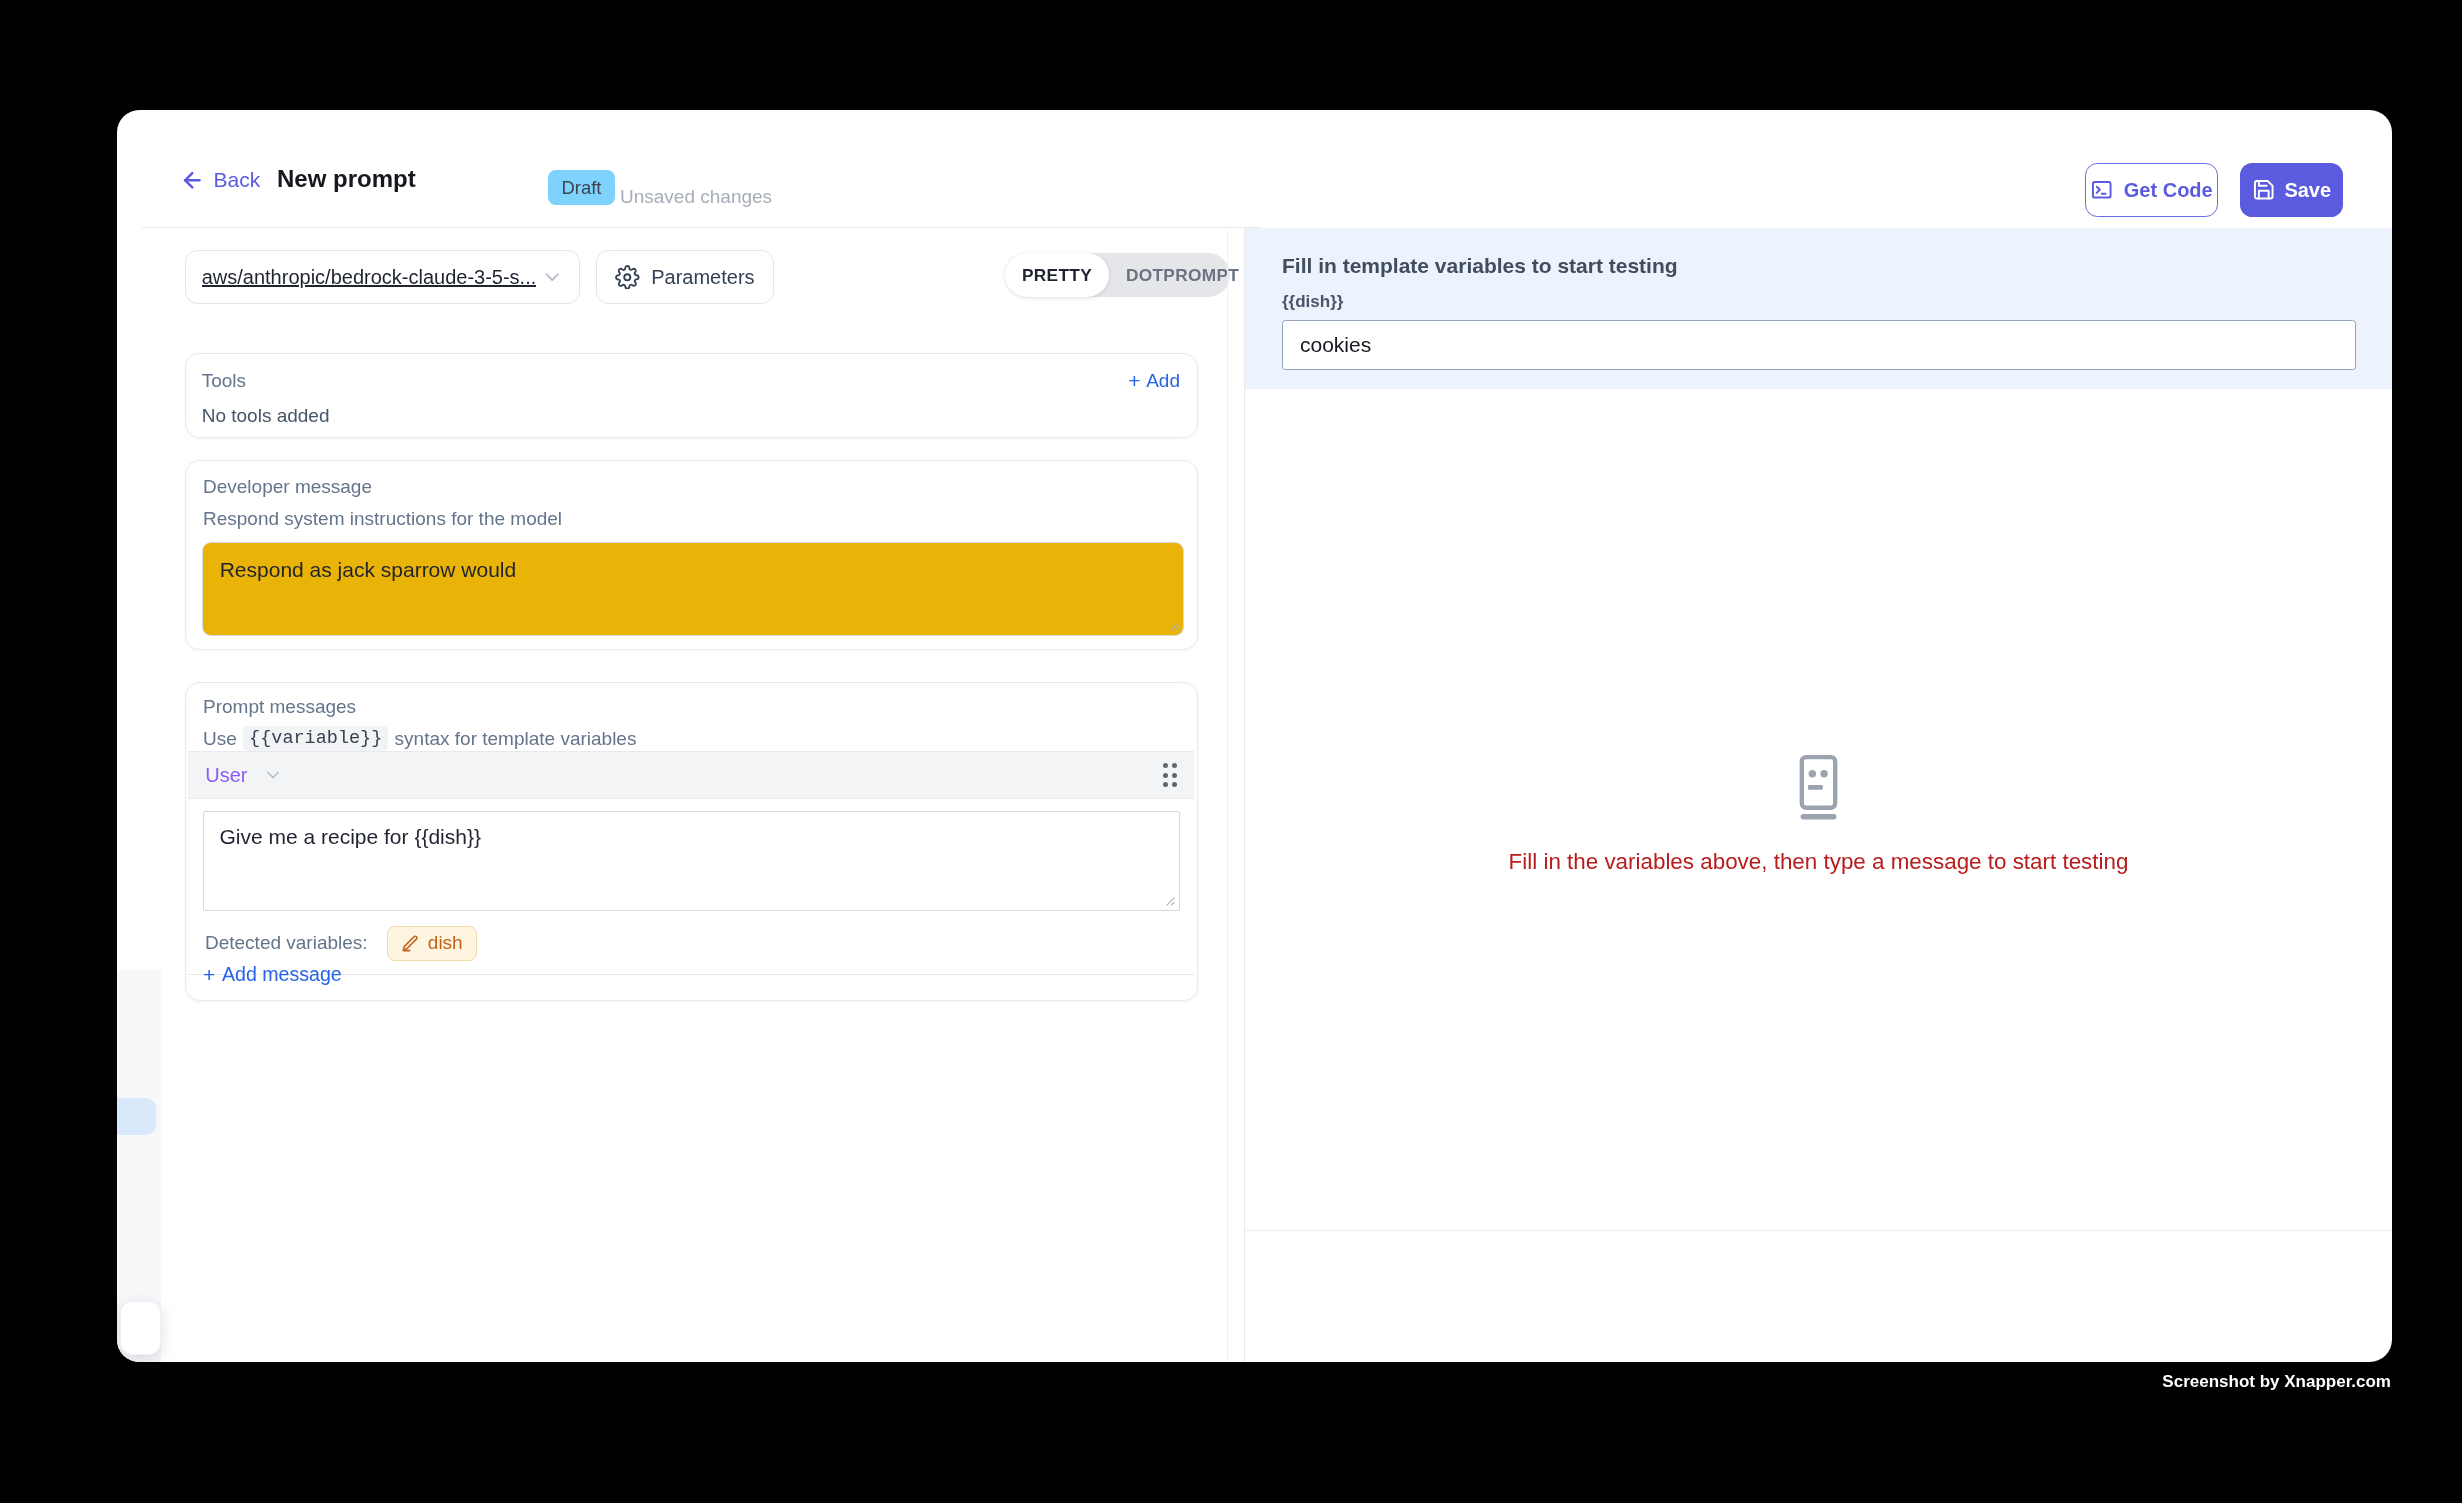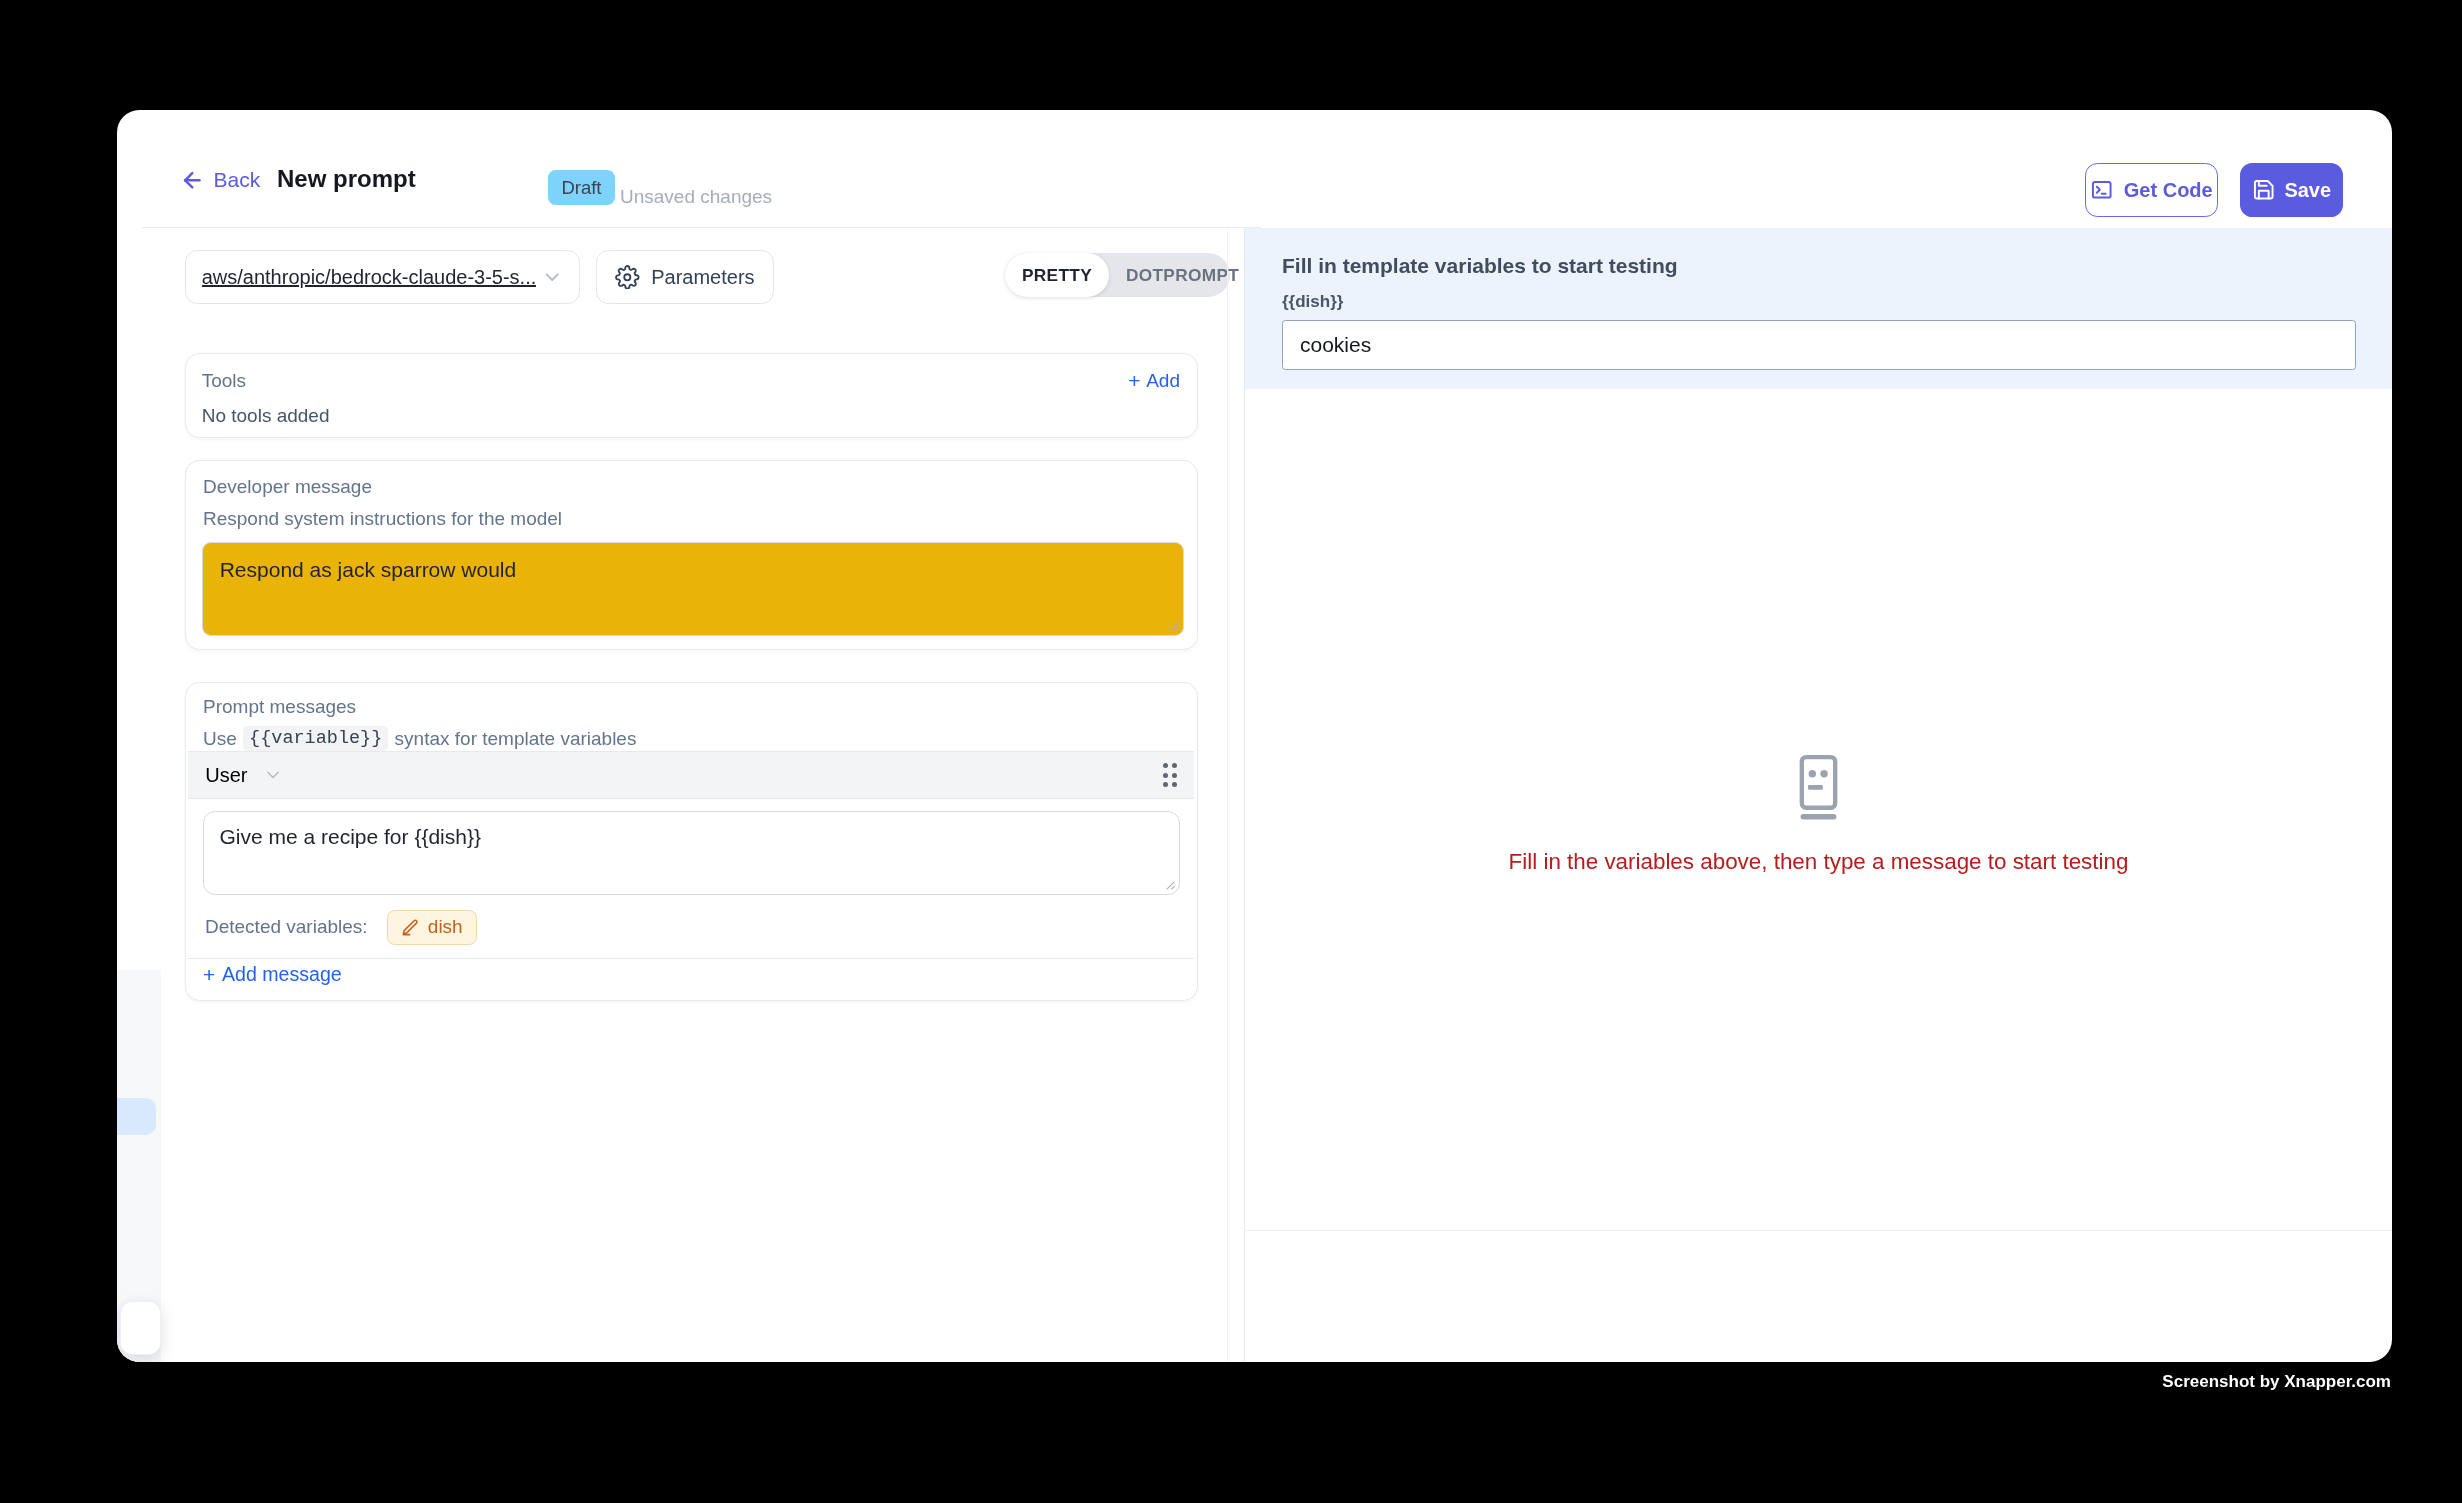--- a/index.html
+++ b/index.html
@@ -62,25 +62,25 @@
   .dev-desc { position:absolute; left:17px; top:47px; font-size:19px; color:#64748b; }
   .dev-textarea { position:absolute; left:15.7px; top:81px; width:982px; height:94px; border:1.1px solid #d6dade;
     border-radius:9px; background:#eab308; font-size:21px; color:#1f2430; padding:13.4px 17px; line-height:1.35; }
 
   .pm-label { position:absolute; left:17px; top:13.4px; }
   .pm-hint { position:absolute; left:17px; top:43px; font-size:19px; color:#64748b; display:flex; align-items:center; gap:6.7px; }
   .code-chip { font-family:"Liberation Mono", monospace; font-size:18.5px; color:#374151; background:#f2f3f5;
     border-radius:4.5px; padding:2.2px 5.6px; }
   .msg-block { position:absolute; left:2.2px; top:68px; width:1006px; border:1.1px solid #e7e9ed; border-left:none; border-right:none; }
   .msg-head { height:47px; background:#f3f4f6; border-bottom:1.1px solid #e7e9ed; display:flex; align-items:center; padding:0 17px; }
-  .role-select { display:flex; align-items:center; gap:16px; font-size:20px; font-weight:500; color:#000000; cursor:pointer; }
+  .role-select { display:flex; align-items:center; gap:16px; font-size:20px; font-weight:500; color:#8b5cf6; cursor:pointer; }
   .drag-handle { margin-left:auto; display:grid; grid-template-columns:repeat(2,5px); grid-auto-rows:5px; gap:4.5px; cursor:grab; }
   .drag-handle i { width:5px; height:5px; border-radius:50%; background:#5f6672; }
   .msg-body { background:#fff; padding:12.3px 14.6px 0 14.6px; }
-  .msg-textarea { width:977px; height:84px; border:1.1px solid #d6dade; border-radius:12px; background:#fff;
+  .msg-textarea { width:977px; height:100px; border:1.1px solid #d6dade; border-radius:2px; background:#fff;
     font-size:21px; color:#1f2430; padding:12.3px 15.7px; position:relative; }
   .detected-row { display:flex; align-items:center; gap:19px; padding:14.6px 2.2px 13.4px 2.2px; }
   .detected-label { font-size:19px; color:#64748b; }
   .var-chip { display:flex; align-items:center; gap:7.8px; background:#fdf5e0; border:1.1px solid #f3d9a7;
     border-radius:7.8px; padding:5.6px 13.4px; font-size:19px; font-weight:500; color:#c2621d; cursor:pointer; }
   .addmsg-link { position:absolute; left:17px; top:280px; display:flex; align-items:center; gap:6.7px;
     color:#2563eb; font-size:19.6px; font-weight:500; cursor:pointer; }
   .plus-glyph { font-size:21px; font-weight:400; line-height:1; }
 
   .resize-grip { position:absolute; right:3.4px; bottom:3.4px; width:14.6px; height:14.6px; }

